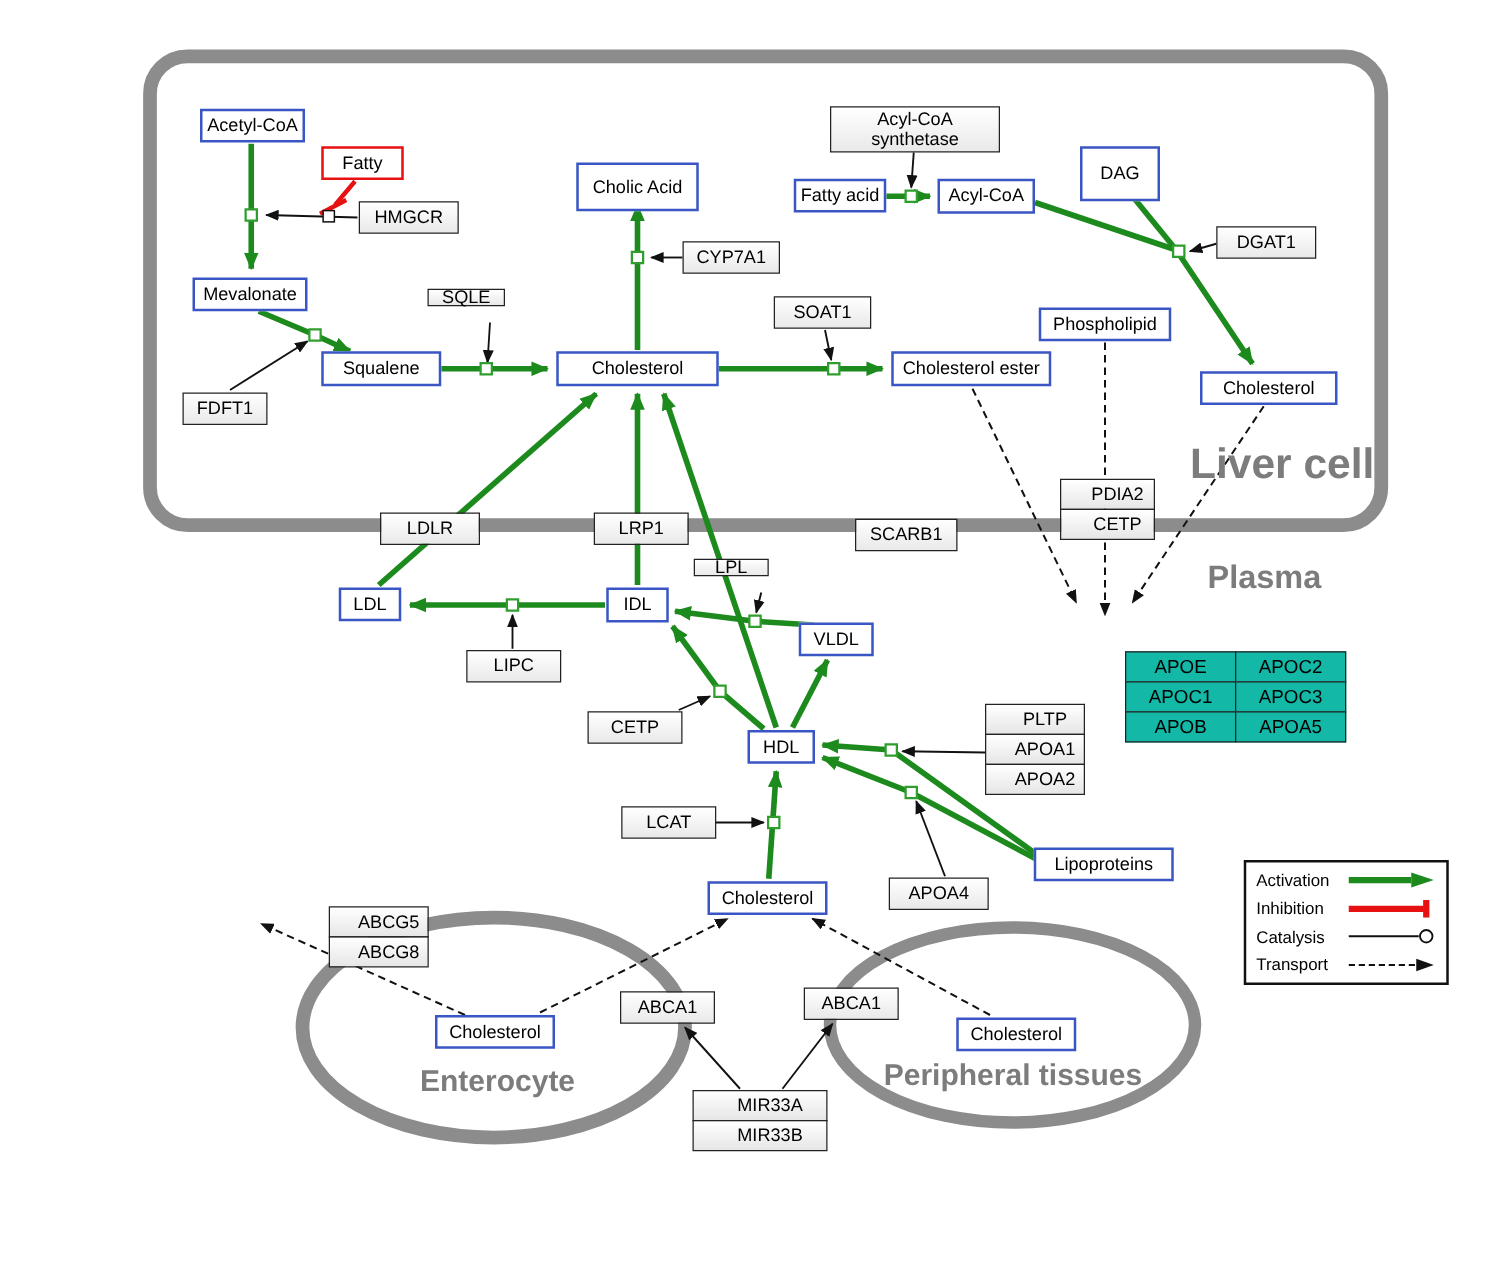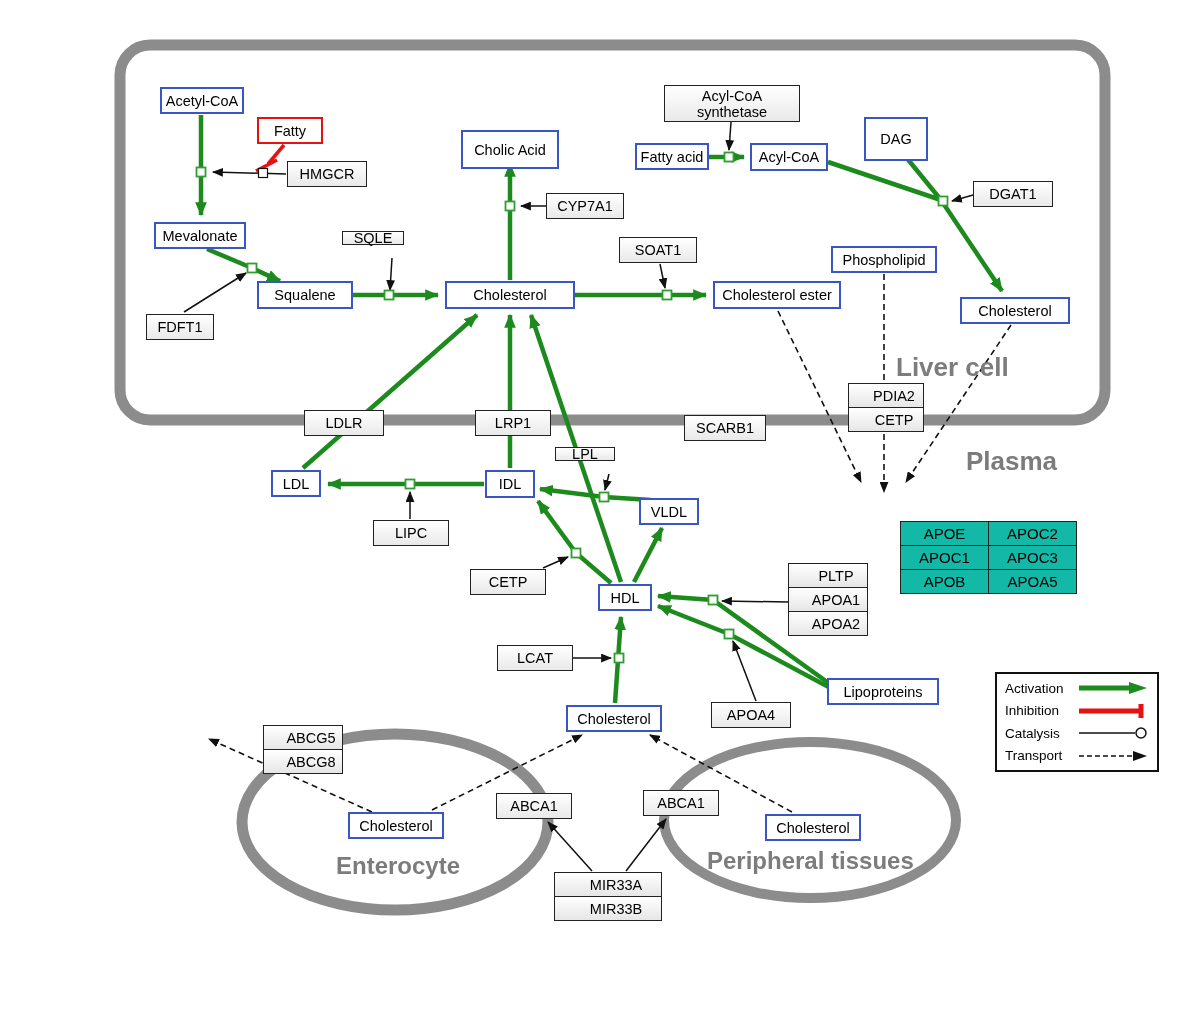--- a/index.html
+++ b/index.html
@@ -15,21 +15,21 @@
   .enzyme{background:linear-gradient(#ffffff,#e9e9e9);}
   .two-line{flex-direction:column;line-height:16px;}
   .stack{position:absolute;z-index:3;display:flex;flex-direction:column;box-sizing:border-box;}
   .stack-row{height:25px;margin-top:-1px;display:flex;align-items:center;justify-content:center;
              box-sizing:border-box;border:1px solid #222;background:linear-gradient(#ffffff,#e6e6e6);
              font-size:14.5px;color:#000;padding-left:16px;}
   .stack-row:first-child{margin-top:0;}
   .apo-table{position:absolute;z-index:3;display:grid;grid-template-columns:1fr 1fr;}
   .apo-cell{height:25px;margin-top:-1px;margin-left:-1px;display:flex;align-items:center;justify-content:center;
             box-sizing:border-box;border:1px solid #222;background:#14b8a6;font-size:15px;}
-  .legend{position:absolute;left:995px;top:672px;width:164px;height:100px;z-index:4;
+  .legend{position:absolute;left:995px;top:688px;width:164px;height:100px;z-index:4;
           box-sizing:border-box;border:2px solid #111;background:#fff;
           display:flex;flex-direction:column;justify-content:space-around;padding:3px 8px;}
   .legend-row{display:flex;align-items:center;justify-content:space-between;height:21px;}
   .legend-label{font-size:13.5px;color:#000;}
 </style>
 </head>
 <body>
 
 <div id="canvas">
 
@@ -114,21 +114,21 @@
       <rect x="599.5" y="492.5" width="9" height="9"></rect>
       <rect x="405.5" y="479.5" width="9" height="9"></rect>
       <rect x="571.5" y="548.5" width="9" height="9"></rect>
       <rect x="614.5" y="653.5" width="9" height="9"></rect>
       <rect x="708.5" y="595.5" width="9" height="9"></rect>
       <rect x="724.5" y="629.5" width="9" height="9"></rect>
       <rect x="258.5" y="168.5" width="9" height="9" stroke="#111" stroke-width="1.2"></rect>
     </g>
   </svg>
 
-  <div class="comp-label" style="left:896px;top:352px;font-size:26px;">Liver cell</div>
+  <div class="comp-label" style="left:952px;top:352px;font-size:34px;">Liver cell</div>
   <div class="comp-label" style="left:966px;top:446px;font-size:26px;">Plasma</div>
   <div class="comp-label" style="left:336px;top:852px;font-size:24px;">Enterocyte</div>
   <div class="comp-label" style="left:707px;top:847px;font-size:24px;">Peripheral tissues</div>
 
   <div class="node metab" style="left:160px;top:87px;width:84px;height:27px">Acetyl-CoA</div>
   <div class="node statin" style="left:257px;top:117px;width:66px;height:27px">Fatty</div>
   <div class="node enzyme" style="left:287px;top:161px;width:80px;height:26px">HMGCR</div>
   <div class="node metab" style="left:154px;top:222px;width:92px;height:27px">Mevalonate</div>
   <div class="node enzyme" style="left:146px;top:314px;width:68px;height:26px">FDFT1</div>
   <div class="node metab" style="left:257px;top:281px;width:96px;height:28px">Squalene</div>

